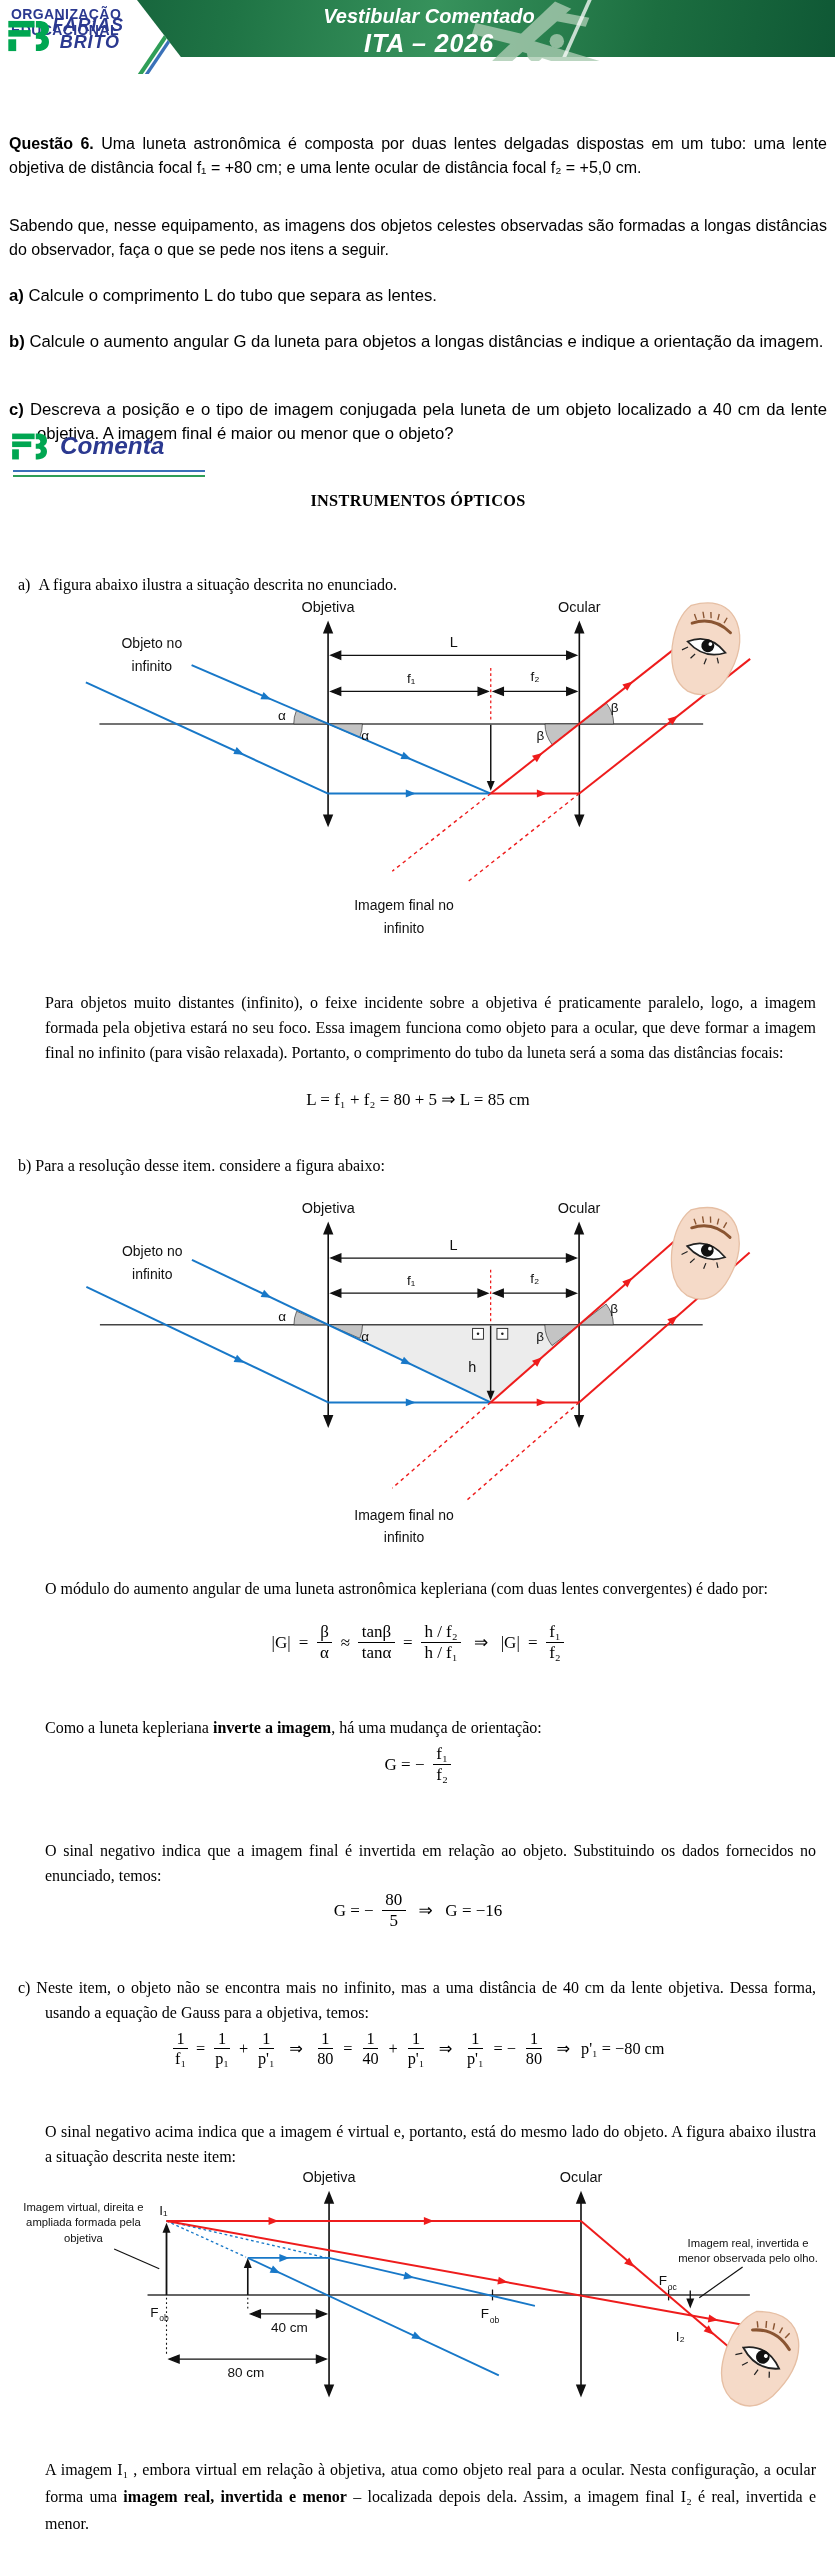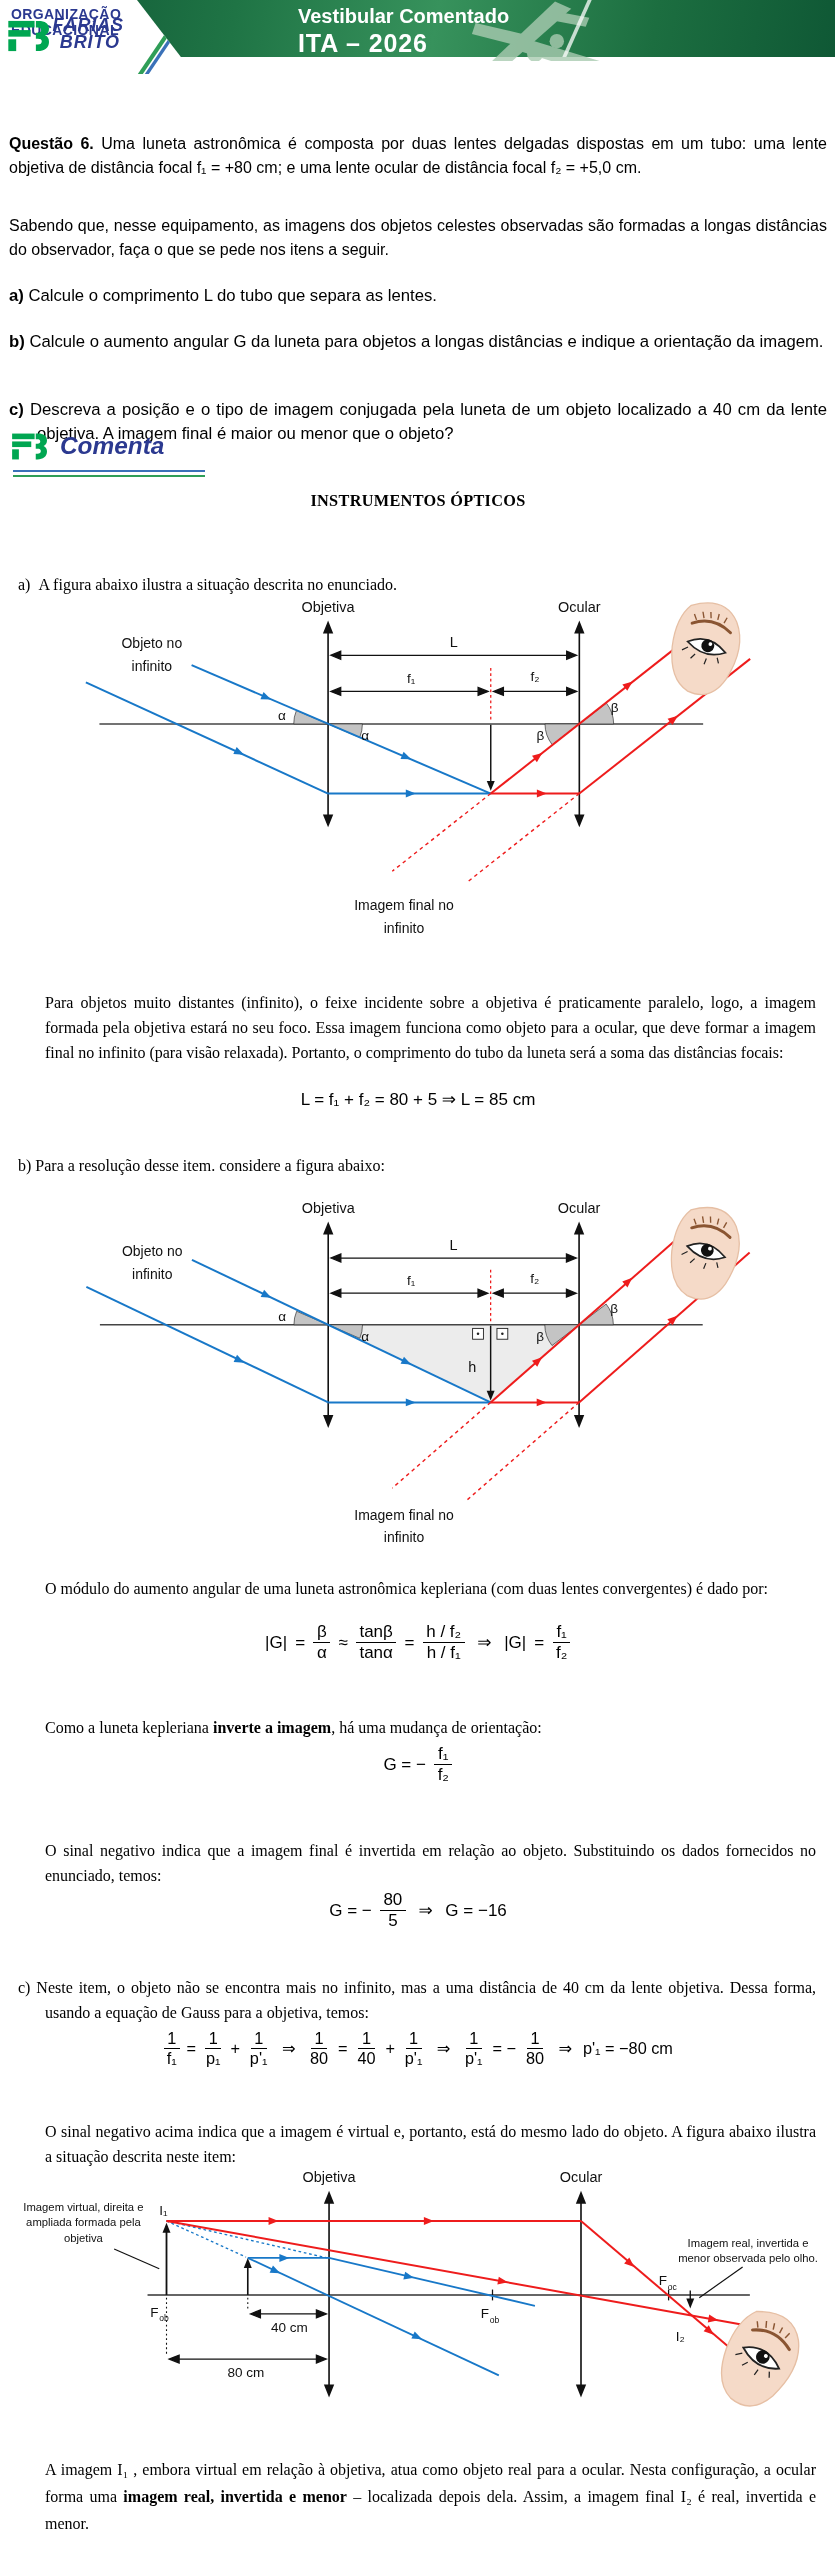--- a/index.html
+++ b/index.html
@@ -2,21 +2,21 @@
 <html style="font-size:14.5px"><head>
 <meta charset="utf-8">
 <style>
   html,body{margin:0;padding:0;background:#9a9a9a;}
   #page{position:relative;width:836px;height:2576px;background:#fff;margin:0 auto;overflow:hidden;
         font-family:"Liberation Sans","DejaVu Sans",sans-serif;color:#000;}
   
   .header{position:absolute;top:0;left:0;width:836px;height:57px;
           background:linear-gradient(100deg,#0e5433 0%,#1f7445 28%,#37925c 52%,#1c6e40 78%,#0f5835 100%);}
   .plane-svg{position:absolute;left:470px;top:-3.6px;}
-  .hdr-center{position:absolute;left:298px;top:0;width:262px;height:57px;text-align:left;color:#fff;}
+  .hdr-center{position:absolute;left:298px;top:0;width:262px;height:57px;text-align:center;color:#fff;font-style:italic;}
   .hdr-title{font-size:20px;font-weight:bold;margin-top:5.4px;}
   .hdr-edition{font-size:25px;font-weight:bold;margin-top:0.9px;letter-spacing:0.9px;}
   .hdr-right{position:absolute;right:0;top:0;height:57px;width:282px;background:#1e7b3d;
              clip-path:polygon(25px 0,100% 0,100% 100%,0 100%);text-align:center;color:#fff;}
   .hdr-right-edge{position:absolute;right:257px;top:0;height:57px;width:3.6px;background:rgba(255,255,255,.75);
              transform:skewX(-24deg);}
   .hdr-phase{font-size:19px;font-weight:bold;margin-top:6.3px;}
   .hdr-subject{font-size:22.6px;font-weight:bold;margin-top:1.8px;}
   .logo-panel{position:absolute;left:0;top:0;width:226px;height:74px;background:#fff;
               clip-path:polygon(0 0,137px 0,194px 74px,0 74px);}
@@ -36,21 +36,21 @@
   .comenta-text{position:absolute;left:49px;top:1.8px;font-size:24.4px;font-weight:bold;font-style:italic;color:#2b3990;}
   .c-underline{position:absolute;left:1.8px;top:40px;width:192px;height:2.7px;
                border-top:2.3px solid #3a71b8;border-bottom:2.3px solid #2f9e57;}
   
   .sec-title{position:absolute;left:0;right:0;top:491px;text-align:center;font-family:"Liberation Serif","DejaVu Serif",serif;
              font-size:16.3px;font-weight:bold;letter-spacing:0.3px;}
   .s-para{position:absolute;left:45px;right:20px;font-family:Liberation Serif, serif;
           font-size:16px;line-height:25px;text-align:justify;}
   .s-item{position:absolute;left:18px;right:20px;font-family:"Liberation Serif","DejaVu Serif",serif;
           font-size:16px;line-height:25px;text-align:justify;padding-left:27px;text-indent:-27px;}
-  .eq{position:absolute;left:0;right:0;text-align:center;font-family:Liberation Sans, sans-serif;
+  .eq{position:absolute;left:0;right:0;text-align:center;font-family:Liberation Serif, serif;
       font-size:17px;}
   .eq-row{display:inline-flex;align-items:center;gap:8.1px;}
   .frac{display:inline-flex;flex-direction:column;align-items:center;line-height:1.18;}
   .frac .num{padding:0 3.6px;border-bottom:1.2px solid #000;}
   .frac .den{padding:0 3.6px;}
   .imp{padding:0 4.5px;}
   b{font-weight:bold;}
   
   .figure{position:absolute;left:0;}
   svg text{font-family:"Liberation Sans","DejaVu Sans",sans-serif;fill:#111;}

